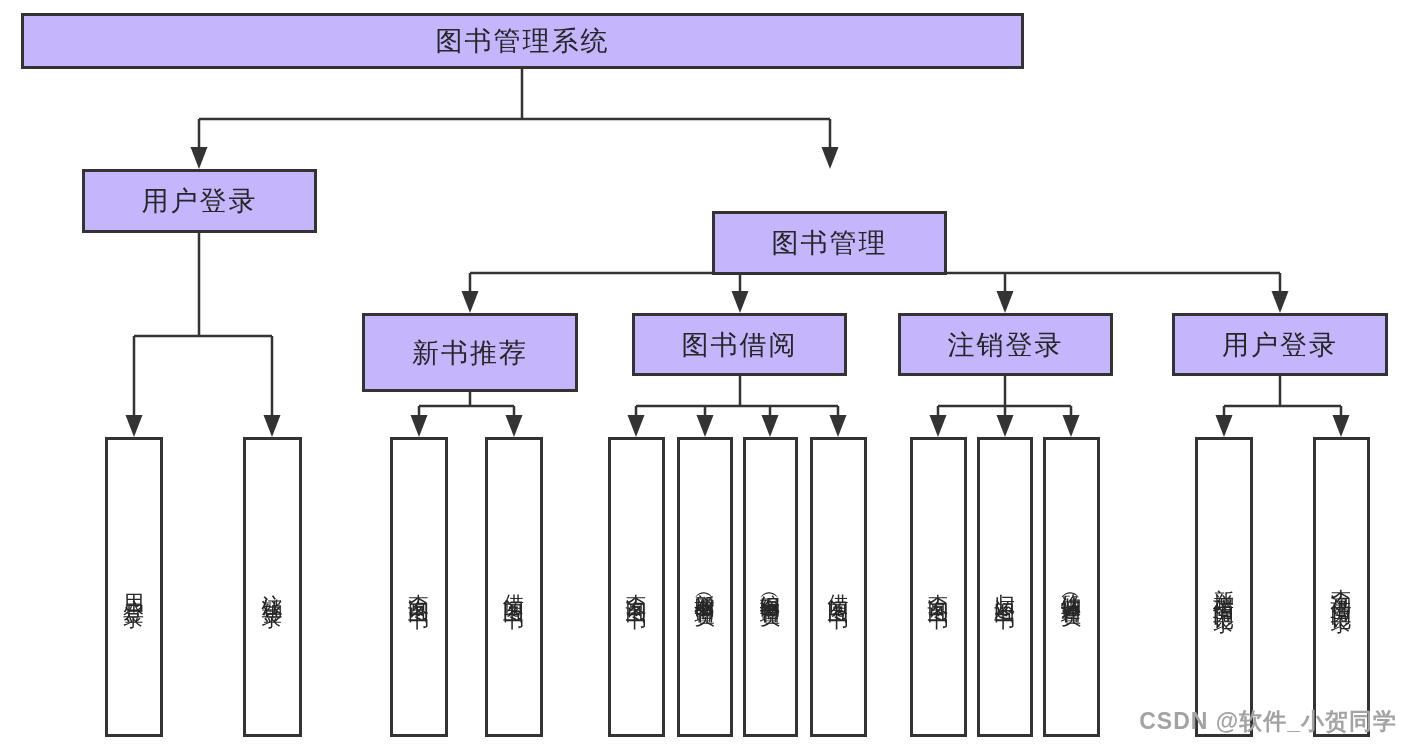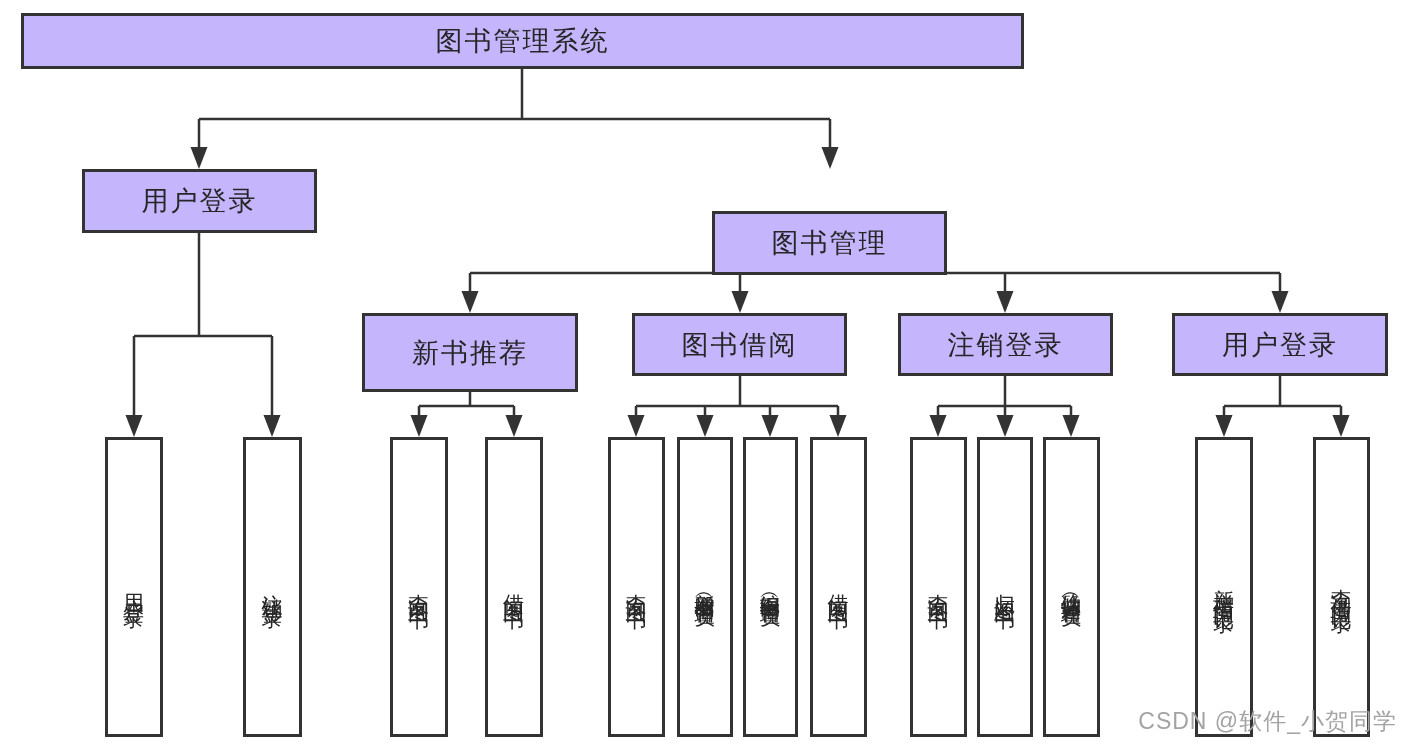--- a/index.html
+++ b/index.html
@@ -51,20 +51,21 @@
   }
   .vbox.tight { letter-spacing: 2px; font-size: 20px; }
   #watermark {
     position: absolute;
     right: 8px;
     bottom: 10px;
     font-size: 23px;
     color: #a3a3a3;
     letter-spacing: 1px;
     white-space: nowrap;
+    font-weight: bold;
   }
 </style>
 </head>
 <body>
 
 <div id="canvas">
 
   <svg id="connectors" viewBox="0 0 1405 747" xmlns="http://www.w3.org/2000/svg">
     <g stroke="#333333" stroke-width="2.5" fill="none">
       <path d="M522,69 V119 M199,119 H830 M199,119 V151 M830,119 V151"></path>

